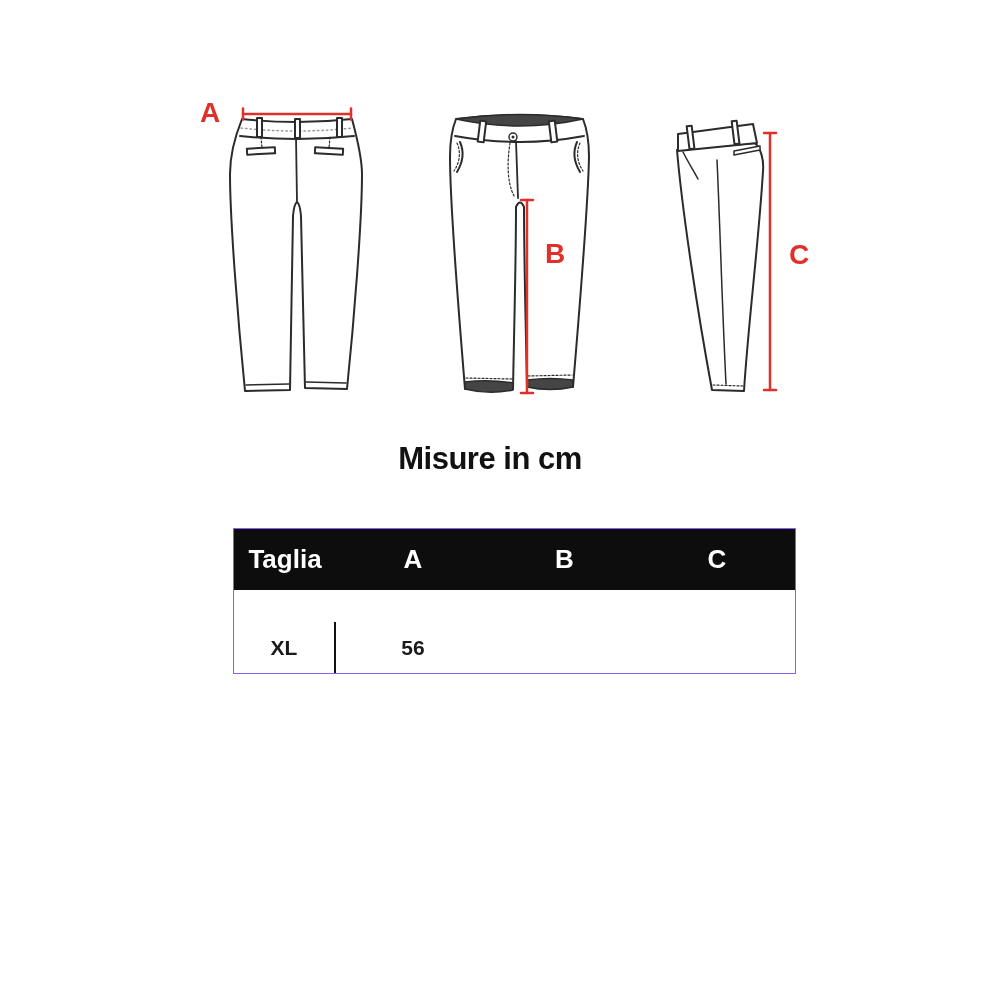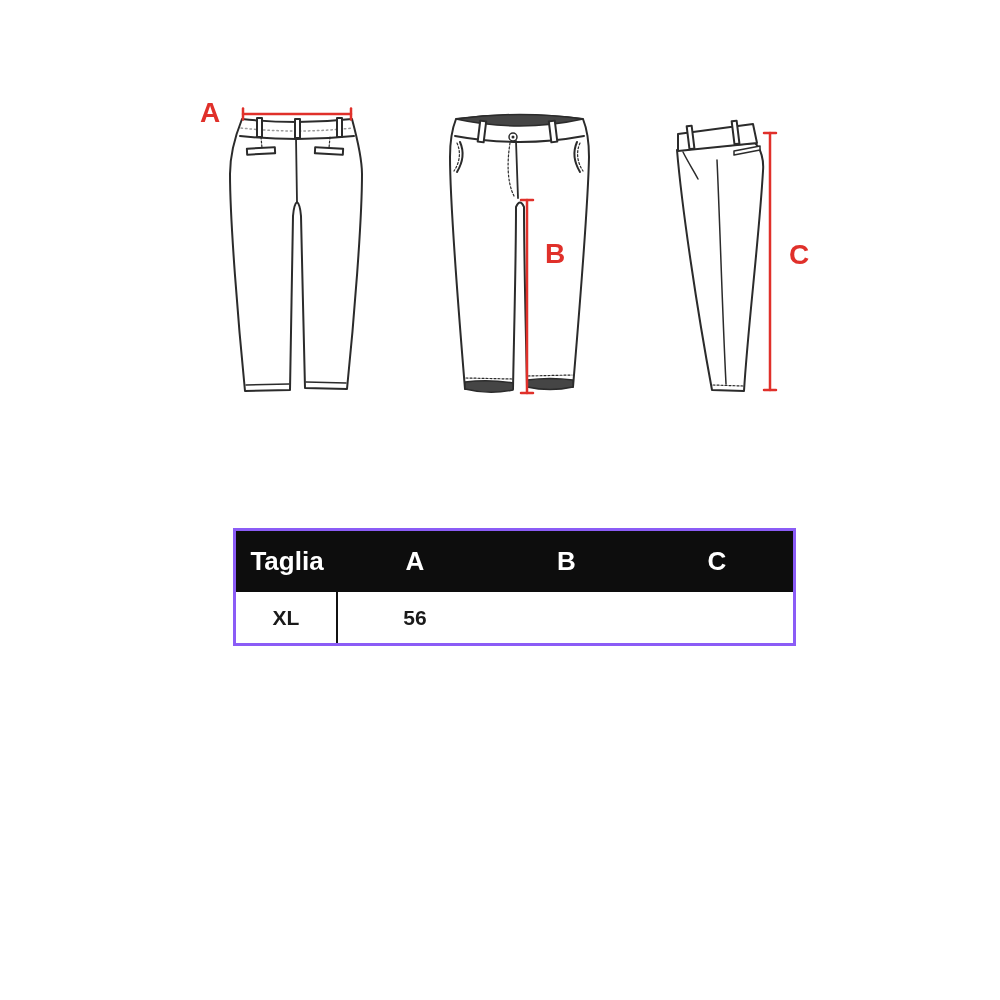--- a/index.html
+++ b/index.html
@@ -11,25 +11,25 @@
   .measure-letter{
     position:absolute;color:#e0302a;font-weight:800;font-size:28px;
     line-height:1;letter-spacing:0;
   }
   .title{
     position:absolute;left:190px;top:441px;width:600px;text-align:center;
     color:#111;font-weight:800;font-size:31px;letter-spacing:-0.5px;
   }
   .size-table{
     position:absolute;left:233px;top:528px;width:563px;
-    border:3px solid #8b5cf6;box-sizing:border-box;background:#fff;
+    border:1px solid #8b5cf6;box-sizing:border-box;background:#fff;
   }
   .tbl-row{display:grid;grid-template-columns:102px 154px 149px 1fr;}
   .tbl-row.header{background:#0d0d0d;height:61px;}
-  .tbl-row.data{background:#ffffff;height:51px;}
+  .tbl-row.data{background:#ffffff;height:51px;margin-top:32px;}
   .cell{
     display:flex;align-items:center;justify-content:center;
     box-sizing:border-box;
   }
   .header .cell{color:#ffffff;font-weight:800;font-size:26px;}
   .data .cell{color:#1a1a1a;font-weight:800;font-size:21px;}
   .data .cell:not(:last-child){border-right:2px solid #111;}
   svg{display:block;}
 </style>
 </head>
@@ -104,20 +104,21 @@
       <path stroke-width="1.2" stroke-dasharray="2,2" d="M49,271 L79,272"></path>
     </g>
     <g stroke="#e0302a" stroke-width="2.5" stroke-linecap="round">
       <line x1="106" y1="19" x2="106" y2="276"></line>
       <line x1="100" y1="19" x2="112" y2="19"></line>
       <line x1="100" y1="276" x2="112" y2="276"></line>
     </g>
   </svg>
   <div class="measure-letter" style="left:789px;top:241px;">C</div>
 
+  <div class="title">Misure in cm</div>
 
   <div class="size-table">
     <div class="tbl-row header">
       <div class="cell">Taglia</div>
       <div class="cell">A</div>
       <div class="cell">B</div>
       <div class="cell">C</div>
     </div>
     <div class="tbl-row data">
       <div class="cell">XL</div>

